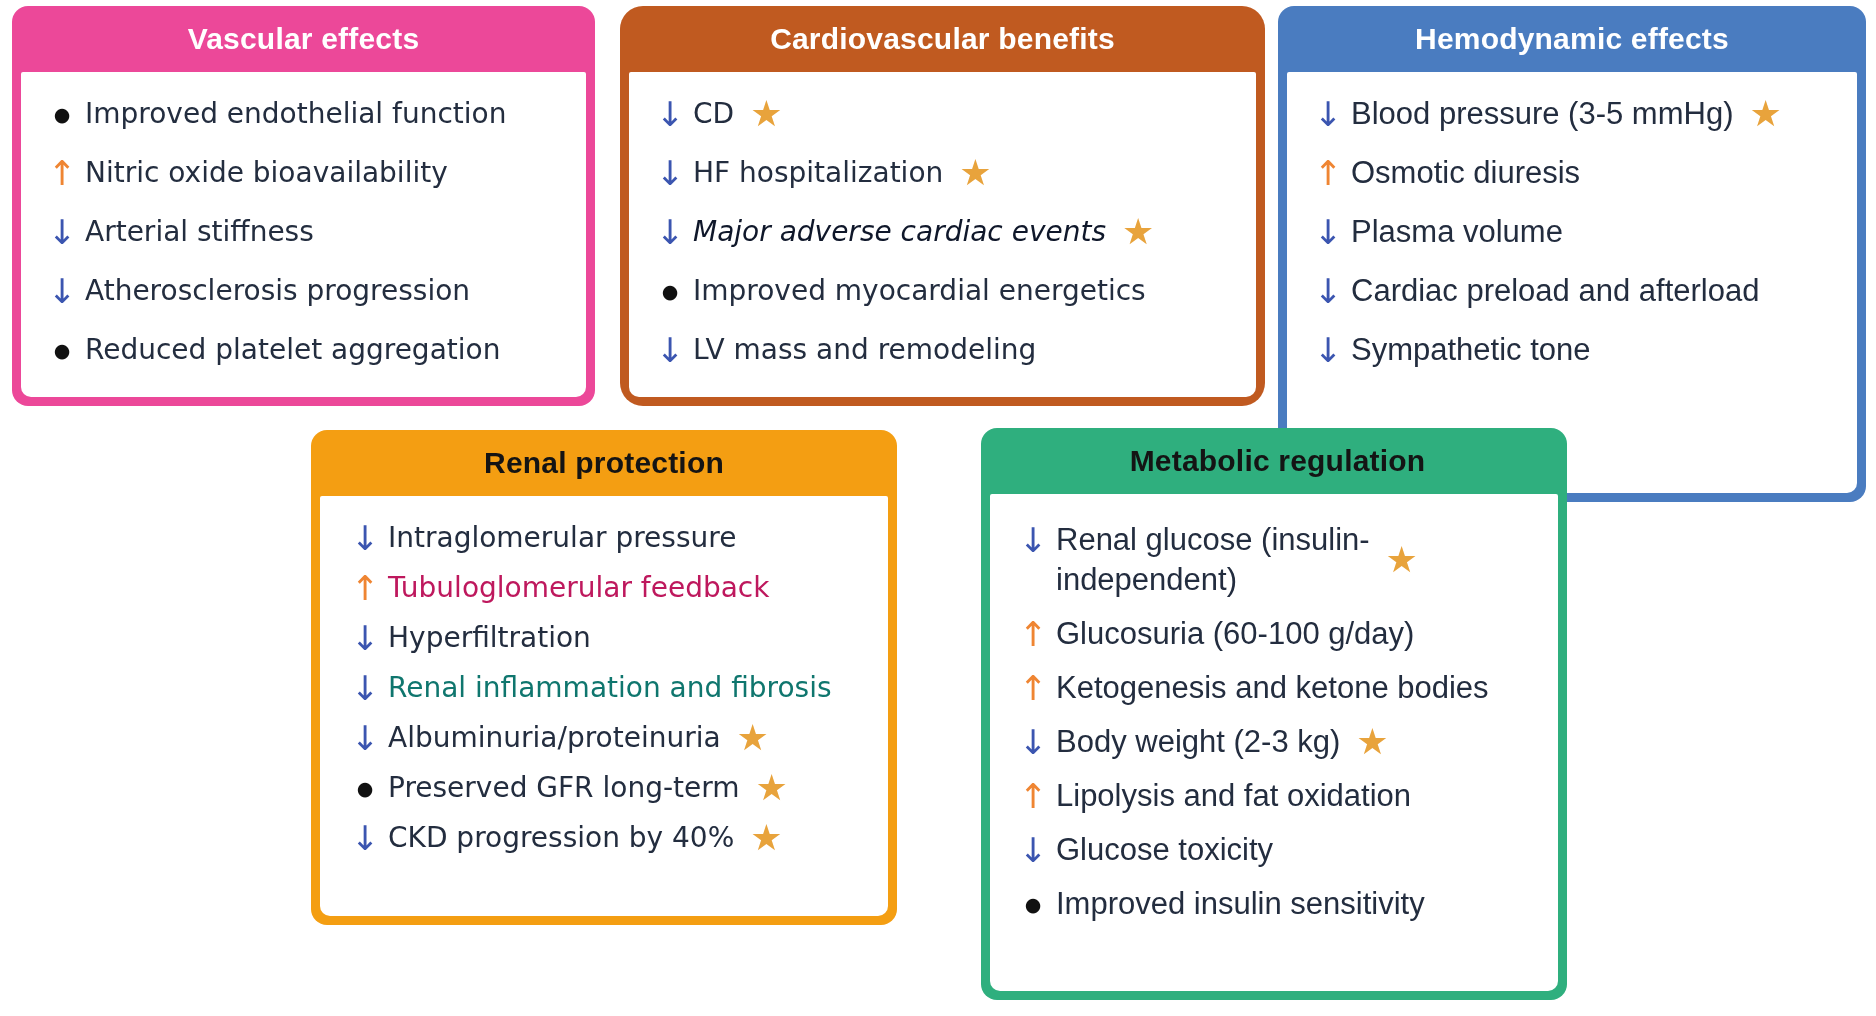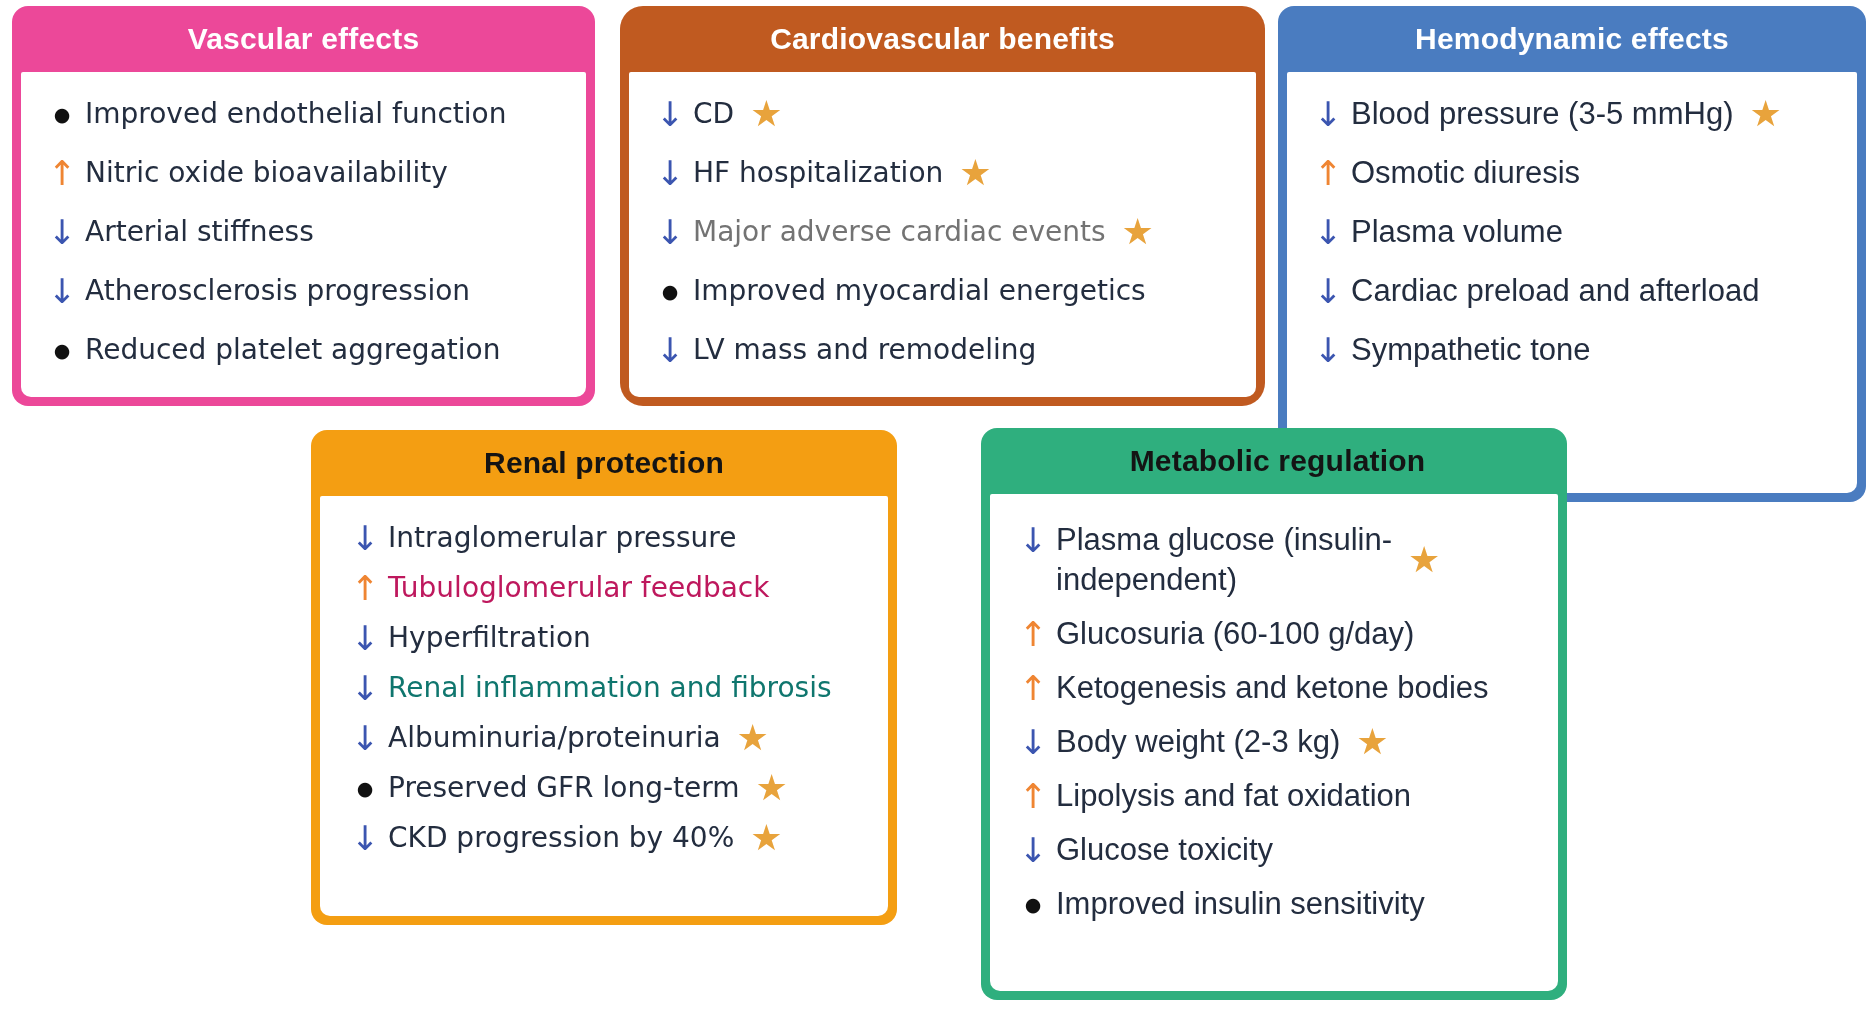--- a/index.html
+++ b/index.html
@@ -144,21 +144,21 @@
           <span class="txt" style="color: rgb(35, 45, 63);">CD</span>
           <span class="star" style="color: rgb(232, 163, 60);">★</span>
         </li>
         <li class="row">
           <span class="mark" style="color: rgb(59, 85, 176);">↓</span>
           <span class="txt" style="color: rgb(35, 45, 63);">HF hospitalization</span>
           <span class="star" style="color: rgb(232, 163, 60);">★</span>
         </li>
         <li class="row">
           <span class="mark" style="color: rgb(59, 85, 176);">↓</span>
-          <span class="txt" style="color: #737373;">Major adverse cardiac events</span>
+          <span class="txt" style="color: #0f172a; font-style: italic;">Major adverse cardiac events</span>
           <span class="star" style="color: rgb(232, 163, 60);">★</span>
         </li>
         <li class="row">
           <span class="mark bullet-mark" style="color: rgb(17, 17, 17);">●</span>
           <span class="txt" style="color: rgb(35, 45, 63);">Improved myocardial energetics</span>
         </li>
         <li class="row">
           <span class="mark" style="color: rgb(59, 85, 176);">↓</span>
           <span class="txt" style="color: rgb(35, 45, 63);">LV mass and remodeling</span>
         </li>
@@ -233,21 +233,21 @@
       </ul>
   </div>
 </div>
 
 <div class="card narrow" id="card-metabolic-regulation" style="background: rgb(47, 175, 126);">
   <div class="card-header" style="color: rgb(20, 20, 20); margin-left: 7px;">Metabolic regulation</div>
   <div class="card-body">
     <ul class="list">
         <li class="row">
           <span class="mark" style="color: rgb(59, 85, 176);">↓</span>
-          <span class="txt" style="color: rgb(35, 45, 63);">Plasma glucose (insulin-
+          <span class="txt" style="color: rgb(35, 45, 63);">Renal glucose (insulin-
 independent)</span>
           <span class="star" style="color: rgb(232, 163, 60);">★</span>
         </li>
         <li class="row">
           <span class="mark" style="color: rgb(239, 133, 50);">↑</span>
           <span class="txt" style="color: rgb(35, 45, 63);">Glucosuria (60-100 g/day)</span>
         </li>
         <li class="row">
           <span class="mark" style="color: rgb(239, 133, 50);">↑</span>
           <span class="txt" style="color: rgb(35, 45, 63);">Ketogenesis and ketone bodies</span>

